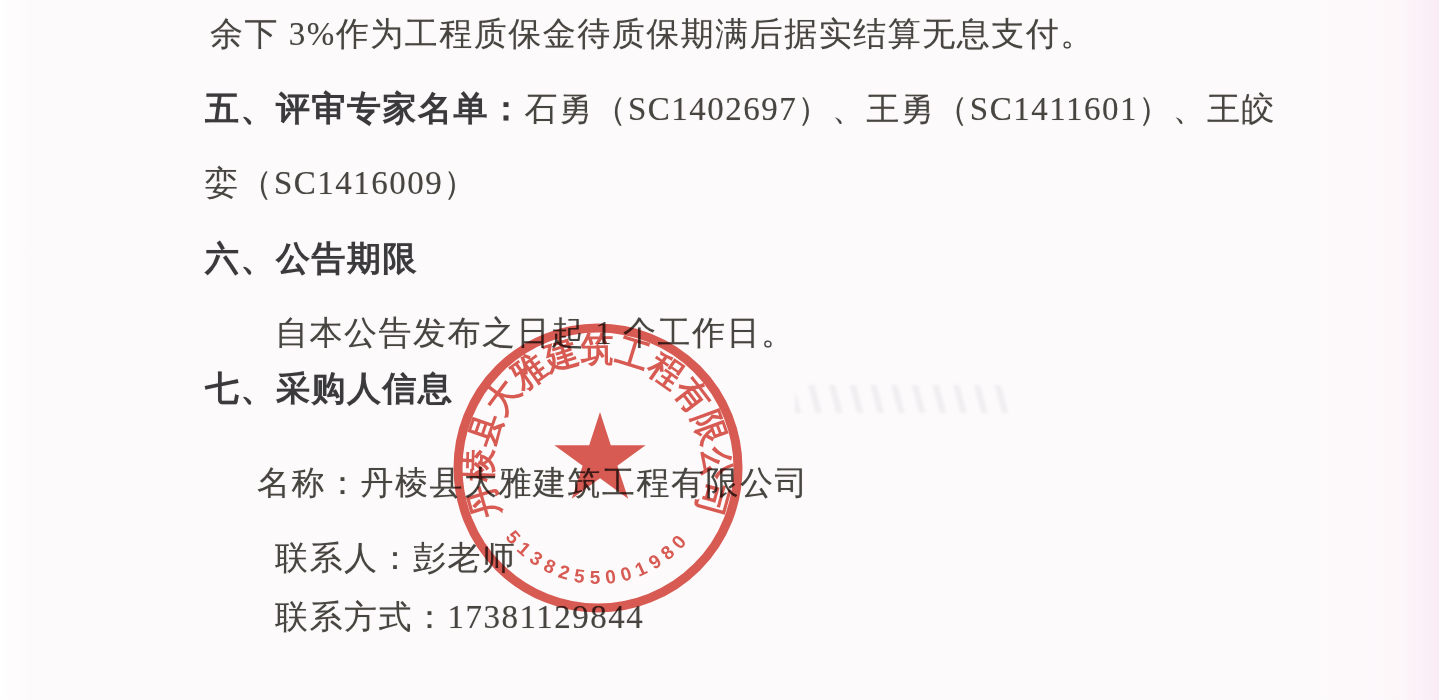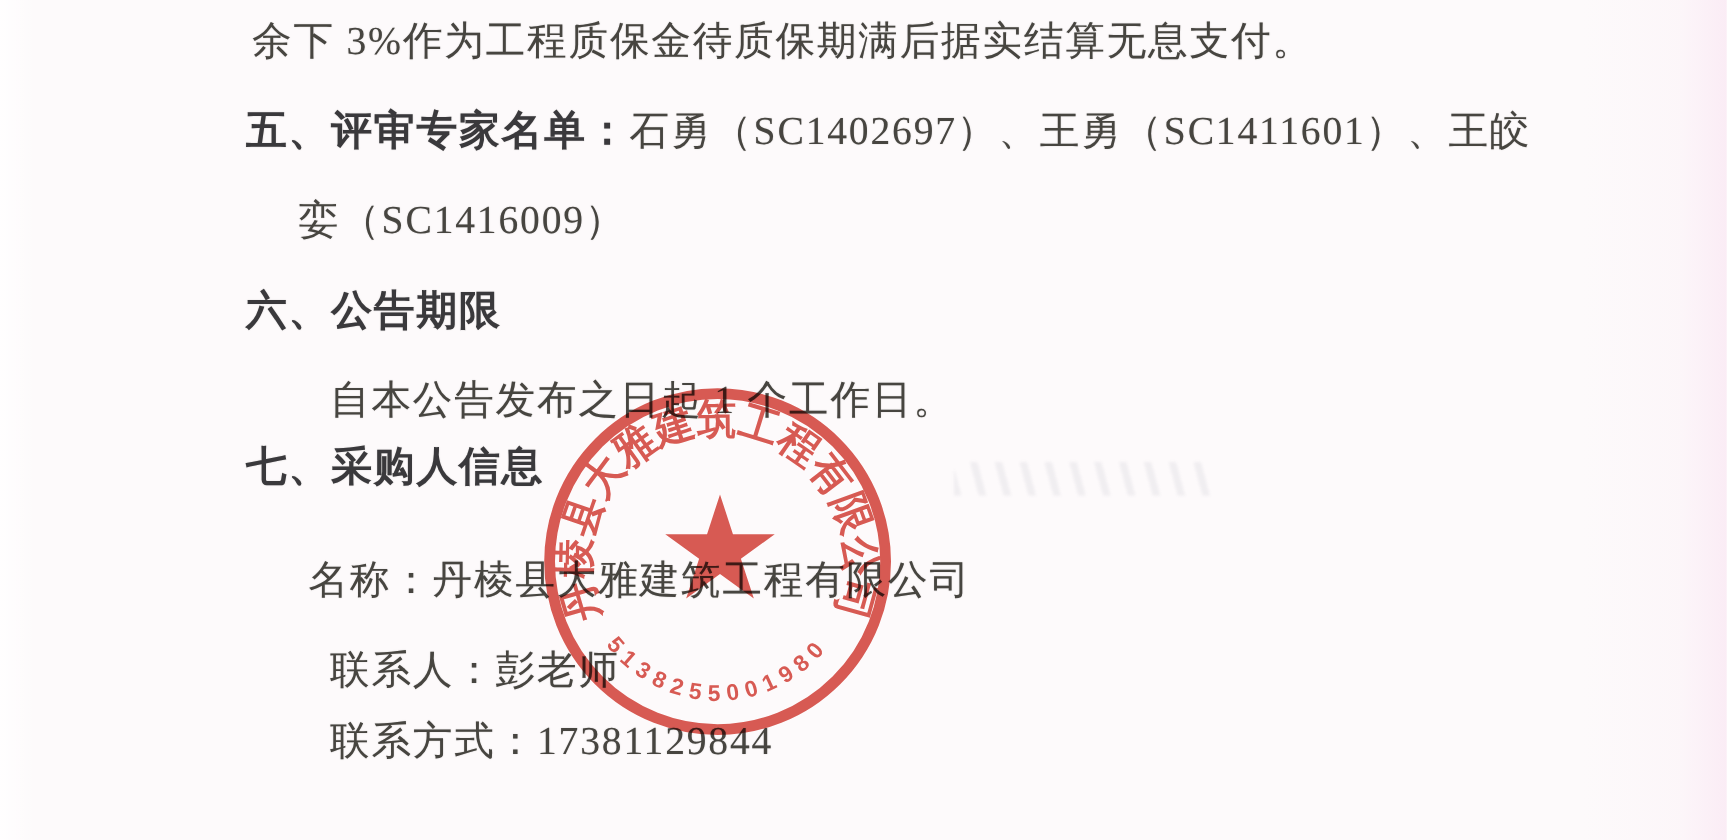--- a/index.html
+++ b/index.html
@@ -32,21 +32,21 @@
     text-shadow:0 0 1px rgba(70,68,64,0.35);
   }
   .heading, .hd{
     font-family:Liberation Sans, sans-serif;
     font-weight:700;
     color:#3a393c;
     font-size:34px;
   }
   .l1{left:210px;top:12px;}
   .l2{left:205px;top:86px;}
-  .l3{left:205px;top:161px;margin-left:44px;}
+  .l3{left:205px;top:161px;}
   .l4{left:205px;top:236px;}
   .l5{left:275px;top:311px;}
   .l6{left:205px;top:366px;}
   .l7{left:257px;top:461px;}
   .l8{left:275px;top:536px;}
   .l9{left:275px;top:595px;}
   .stamp{
     position:absolute;left:448px;top:318px;width:300px;height:300px;
     mix-blend-mode:multiply;
     opacity:.88;

